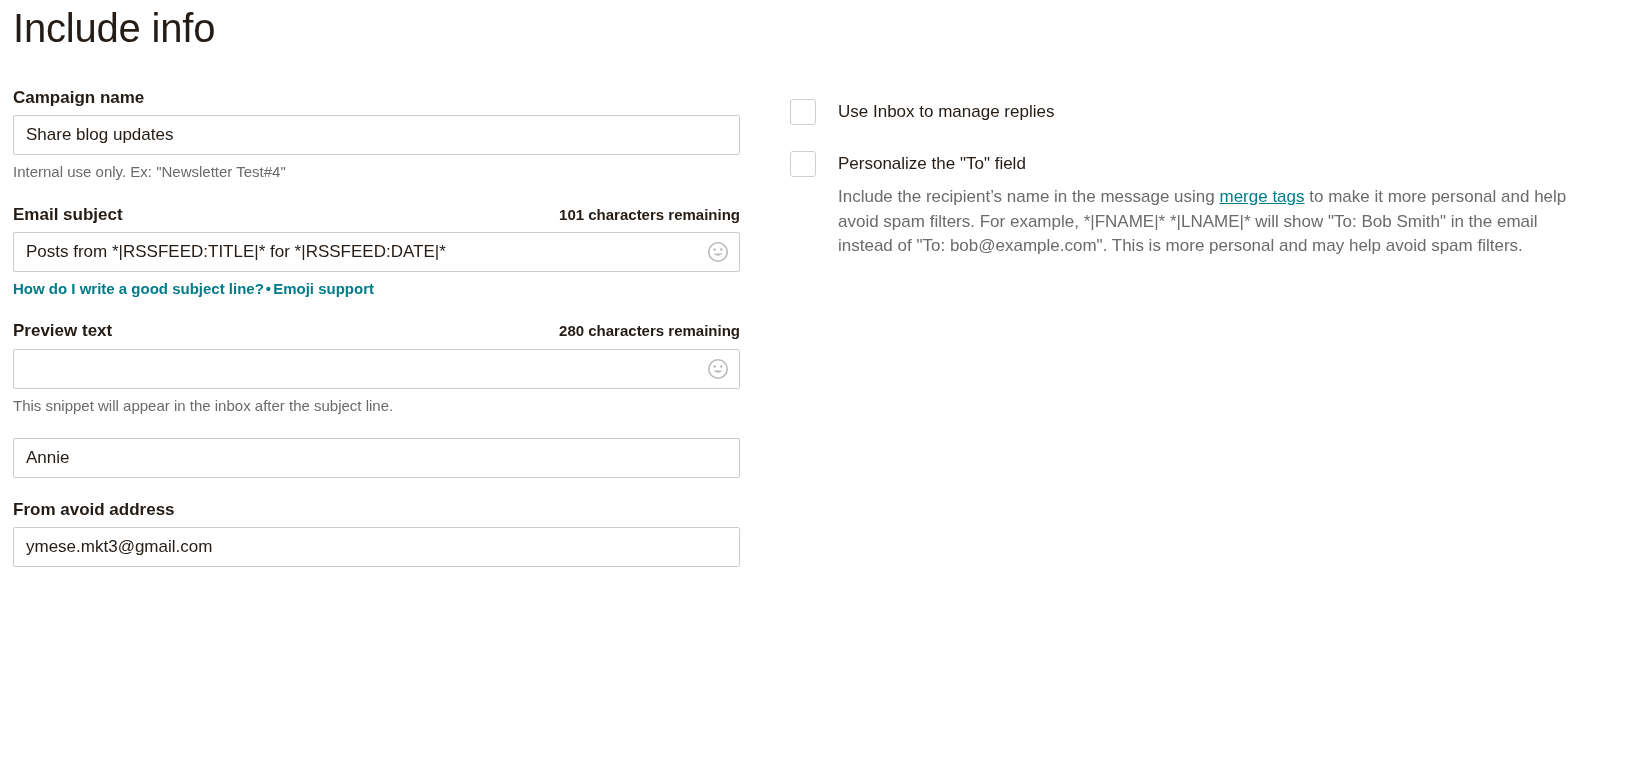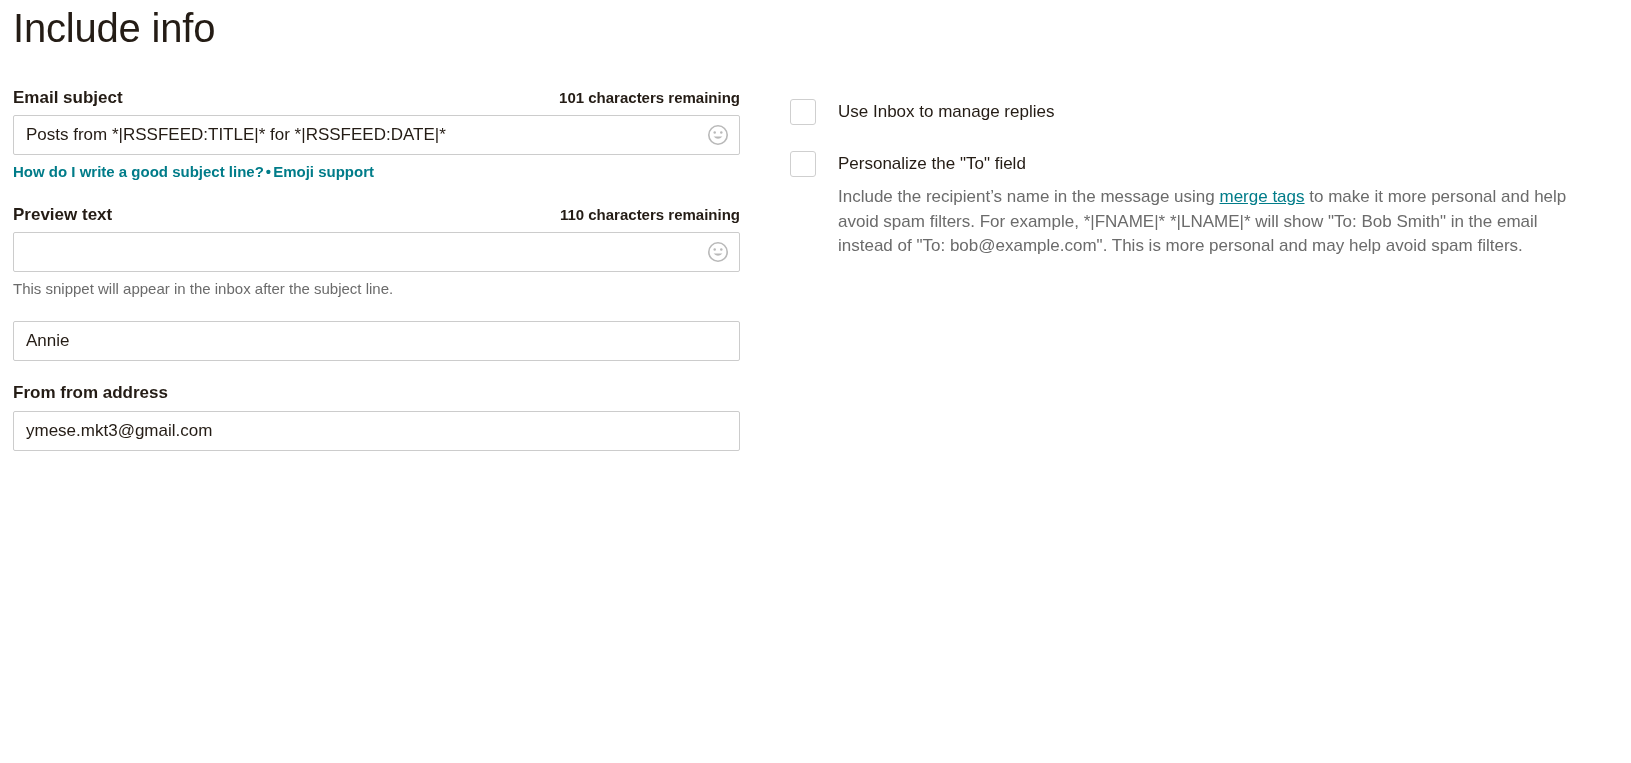--- a/index.html
+++ b/index.html
@@ -182,20 +182,29 @@
 <body>
 
 <div class="page">
 
   <h1 class="page-title">Include info</h1>
 
   <div class="columns">
 
     <div class="col-left">
 
+      <div class="field">
+        <div class="field-head">
+          <span class="field-label">Campaign name</span>
+        </div>
+        <div class="input-wrap">
+          <input class="text-input" type="text" value="Share blog updates" style="">
+        </div>
+        <div class="help-text">Internal use only. Ex: "Newsletter Test#4"</div>
+      </div>
 
       <div class="field">
         <div class="field-head">
           <span class="field-label">Email subject</span>
           <span class="char-count">101 characters remaining</span>
         </div>
         <div class="input-wrap">
           <input class="text-input has-emoji" type="text" value="Posts from *|RSSFEED:TITLE|* for *|RSSFEED:DATE|*" style="">
           <button class="emoji-btn">
             <svg width="22" height="22" viewBox="0 0 22 22" aria-hidden="true">
@@ -207,21 +216,21 @@
           </button>
         </div>
         <div class="link-row">
           <a href="#">How do I write a good subject line?</a><span class="dot-sep">•</span><a href="#">Emoji support</a>
         </div>
       </div>
 
       <div class="field">
         <div class="field-head">
           <span class="field-label">Preview text</span>
-          <span class="char-count">110 characters remaining</span>
+          <span class="char-count">280 characters remaining</span>
         </div>
         <div class="input-wrap">
           <input class="text-input has-emoji" type="text" value="" style="">
           <button class="emoji-btn">
             <svg width="22" height="22" viewBox="0 0 22 22" aria-hidden="true">
               <circle cx="11" cy="11" r="9.2" fill="none" stroke="#b9b9b9" stroke-width="1.6"></circle>
               <circle cx="7.7" cy="8.6" r="1.25" fill="#b9b9b9"></circle>
               <circle cx="14.3" cy="8.6" r="1.25" fill="#b9b9b9"></circle>
               <path d="M6.6 12.6 Q11 17 15.4 12.6 Z" fill="#b9b9b9"></path>
             </svg>
@@ -231,21 +240,21 @@
       </div>
 
       <div class="field">
         <div class="input-wrap">
           <input class="text-input" type="text" value="Annie" style="">
         </div>
       </div>
 
       <div class="field">
         <div class="field-head">
-          <span class="field-label">From from address</span>
+          <span class="field-label">From avoid address</span>
         </div>
         <div class="input-wrap">
           <input class="text-input" type="text" value="ymese.mkt3@gmail.com" style="">
         </div>
       </div>
 
     </div>
 
     <div class="col-right">
 

